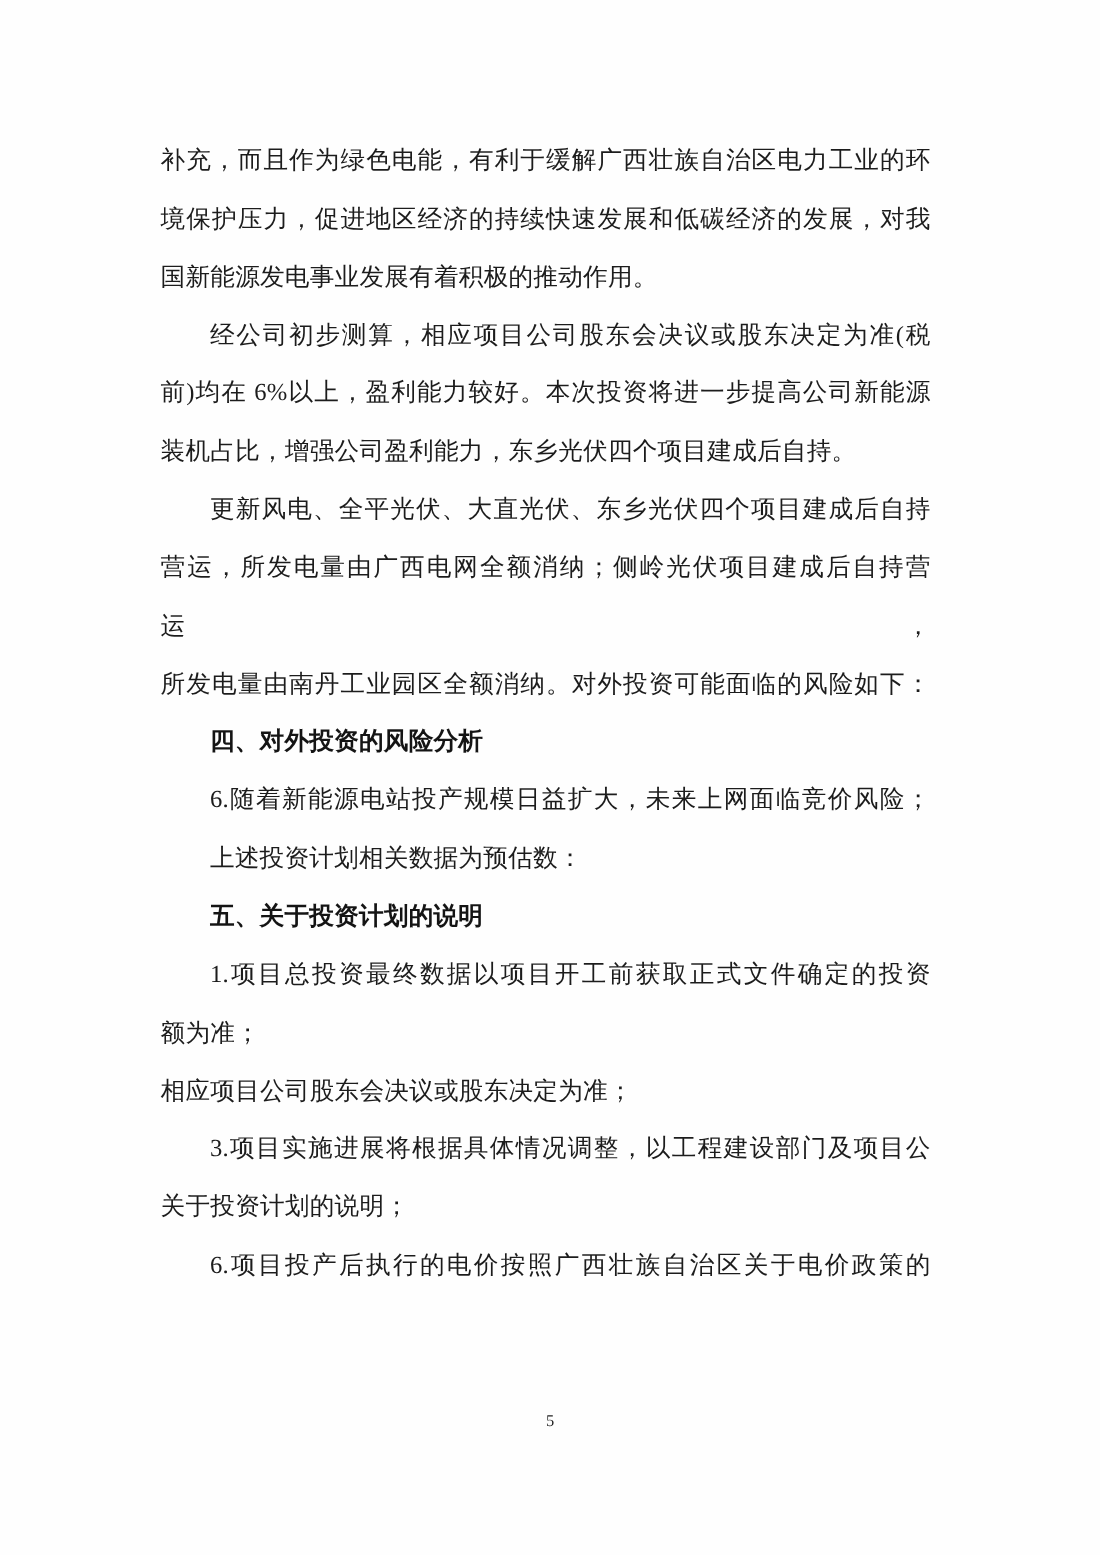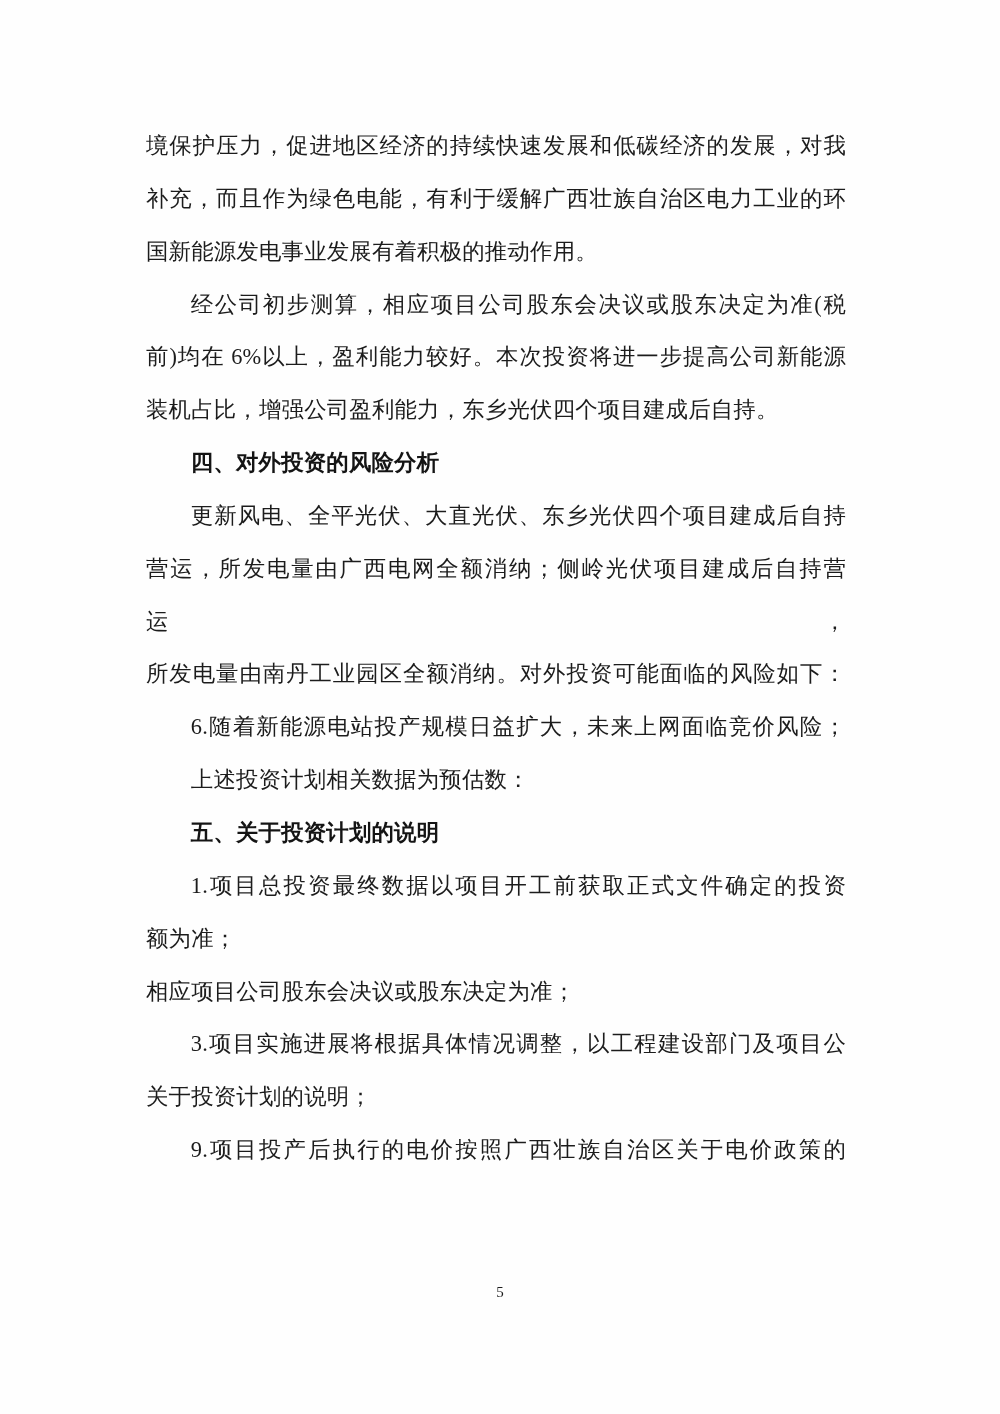--- a/index.html
+++ b/index.html
@@ -54,36 +54,36 @@
     line-height: 20px;
     color: #1c1c1c;
   }
 </style>
 </head>
 <body>
 
 <div class="page">
   <main class="content" id="content">
       <div class="block">
+        <div class="line fill">补充，而且作为绿色电能，有利于缓解广西壮族自治区电力工业的环</div>
         <div class="line fill">境保护压力，促进地区经济的持续快速发展和低碳经济的发展，对我</div>
-        <div class="line fill">补充，而且作为绿色电能，有利于缓解广西壮族自治区电力工业的环</div>
         <div class="line">国新能源发电事业发展有着积极的推动作用。</div>
       </div>
       <div class="block">
         <div class="line fill indent">经公司初步测算，相应项目公司股东会决议或股东决定为准(税</div>
         <div class="line fill">前)均在 6%以上，盈利能力较好。本次投资将进一步提高公司新能源</div>
         <div class="line">装机占比，增强公司盈利能力，东乡光伏四个项目建成后自持。</div>
       </div>
-      <div class="block heading">
-        <div class="line indent">四、对外投资的风险分析</div>
-      </div>
       <div class="block">
         <div class="line fill indent">更新风电、全平光伏、大直光伏、东乡光伏四个项目建成后自持</div>
         <div class="line fill">营运，所发电量由广西电网全额消纳；侧岭光伏项目建成后自持营运，</div>
         <div class="line fill">所发电量由南丹工业园区全额消纳。对外投资可能面临的风险如下：</div>
+      </div>
+      <div class="block heading">
+        <div class="line indent">四、对外投资的风险分析</div>
       </div>
       <div class="block">
         <div class="line fill indent">6.随着新能源电站投产规模日益扩大，未来上网面临竞价风险；</div>
       </div>
       <div class="block">
         <div class="line indent">上述投资计划相关数据为预估数：</div>
       </div>
       <div class="block heading">
         <div class="line indent">五、关于投资计划的说明</div>
       </div>
@@ -92,17 +92,17 @@
         <div class="line">额为准；</div>
       </div>
       <div class="block">
         <div class="line">相应项目公司股东会决议或股东决定为准；</div>
       </div>
       <div class="block">
         <div class="line fill indent">3.项目实施进展将根据具体情况调整，以工程建设部门及项目公</div>
         <div class="line">关于投资计划的说明；</div>
       </div>
       <div class="block">
-        <div class="line fill indent">9.项目投产后执行的电价按照广西壮族自治区关于电价政策的</div>
+        <div class="line fill indent">6.项目投产后执行的电价按照广西壮族自治区关于电价政策的</div>
       </div>
     </main>
   <div class="page-number">5</div>
 </div>
 
 </body></html>

